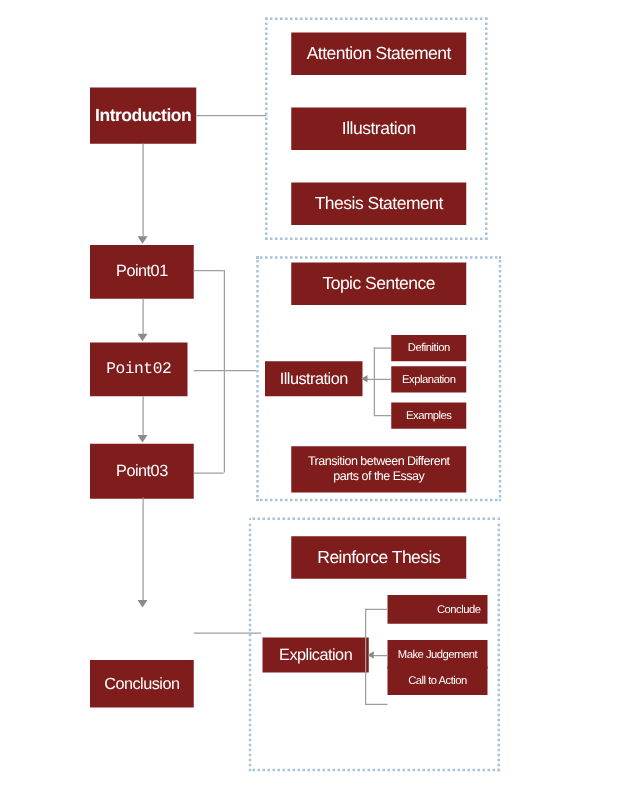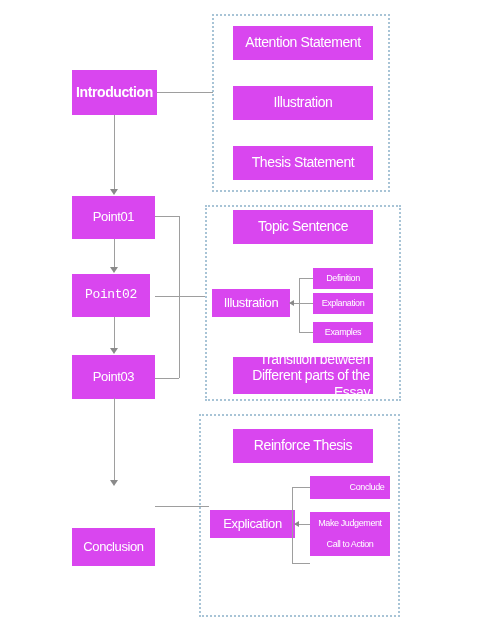--- a/index.html
+++ b/index.html
@@ -19,35 +19,35 @@
     overflow: hidden;
   }
   .panel {
     position: absolute;
     border: 2px dotted #a8c4d6;
     box-sizing: border-box;
     background: transparent;
   }
   .node {
     position: absolute;
-    background: #d946ef;
+    background: #7f1d1d;
     color: #ffffff;
     box-sizing: border-box;
     display: flex;
     align-items: center;
     justify-content: center;
     text-align: center;
     line-height: 1.1;
     letter-spacing: -0.4px;
     padding: 2px 3px;
     font-family: "Liberation Sans", sans-serif;
   }
   .node.lg   { font-size: 14px; }
   .node.md   { font-size: 13px; }
-  .node.sm   { font-size: 14px; text-align: right; }
+  .node.sm   { font-size: 10px; }
   .node.xs   { font-size: 9px; }
   .node.bold { font-weight: bold; }
   .node.two-line { line-height: 1.15; }
 
   .line {
     position: absolute;
     background: #9e9e9e;
   }
   .line.h { height: 1px; }
   .line.v { width: 1px; }

